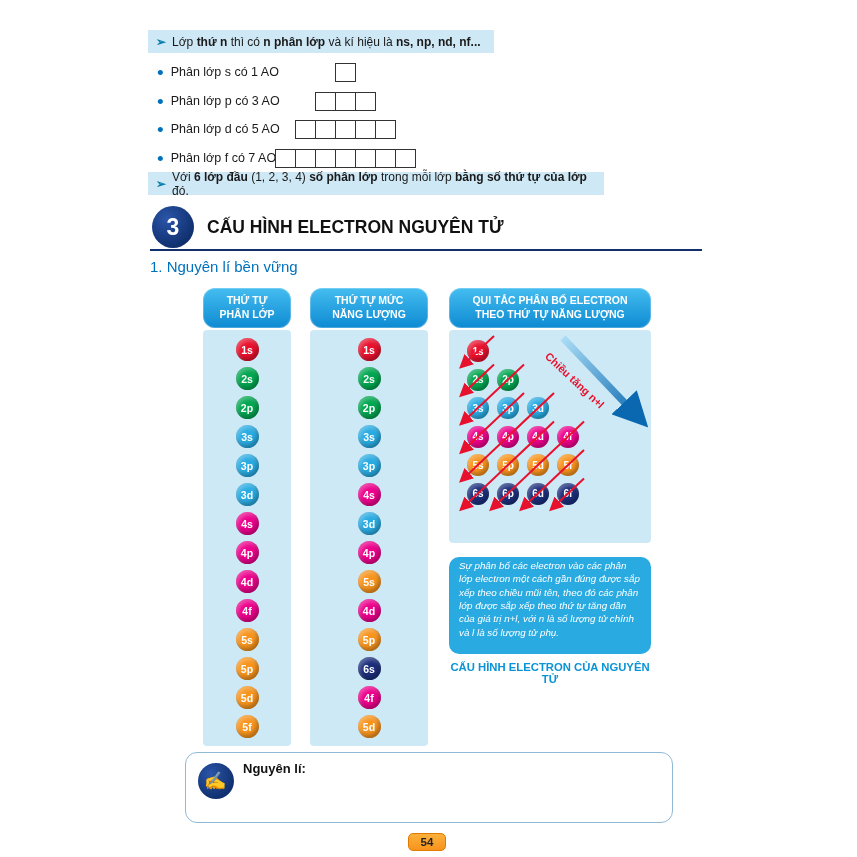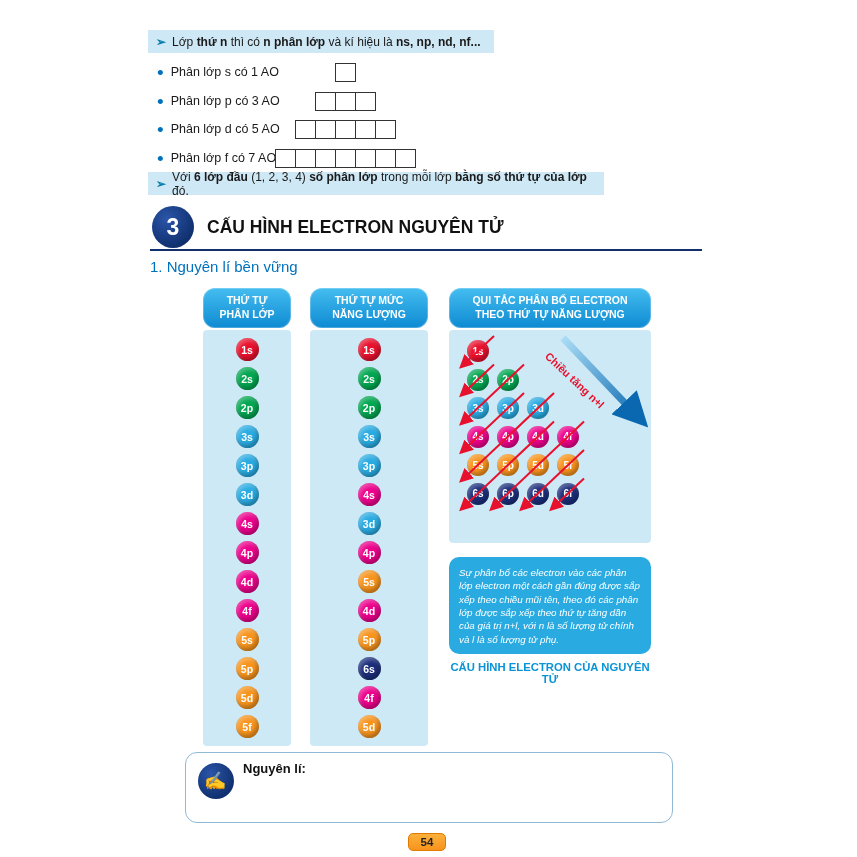--- a/index.html
+++ b/index.html
@@ -49,21 +49,21 @@
     display:flex;align-items:center;justify-content:center;
     box-shadow:inset -2px -3px 4px rgba(0,0,0,0.30),inset 2px 3px 4px rgba(255,255,255,0.30);}
   .orb.small{position:absolute;width:22px;height:22px;font-size:10px;z-index:1;}
 
   #diag-arrows{position:absolute;left:0;top:0;z-index:3;pointer-events:none;}
   .red-arrow{stroke:#e8112d;stroke-width:2;}
   .diag-label{position:absolute;left:102px;top:20px;transform:rotate(43deg);transform-origin:left top;
     color:#e8112d;font-weight:bold;font-size:11px;z-index:4;white-space:nowrap;}
 
   .col3-desc{position:absolute;left:449px;top:557px;width:202px;height:97px;background:#29abe2;
-    border-radius:10px;color:#fff;font-size:9.8px;font-style:italic;padding:9px 10px;
+    border-radius:10px;color:#fff;font-size:9.8px;font-style:italic;padding:2px 10px;
     box-sizing:border-box;line-height:1.36;}
   .col3-caption{position:absolute;left:449px;top:661px;width:202px;text-align:center;color:#0a93d6;
     font-weight:bold;font-size:11.3px;}
 
   
   .principle-box{position:absolute;left:185px;top:752px;width:488px;height:71px;background:#fff;
     border:1.5px solid #8fb9d6;border-radius:12px;box-sizing:border-box;}
   .principle-icon{position:absolute;left:12px;top:10px;width:36px;height:36px;border-radius:50%;
     background:radial-gradient(circle at 35% 30%,#2b55a8,#10306f 72%);color:#fff;font-size:18px;
     display:flex;align-items:center;justify-content:center;}

